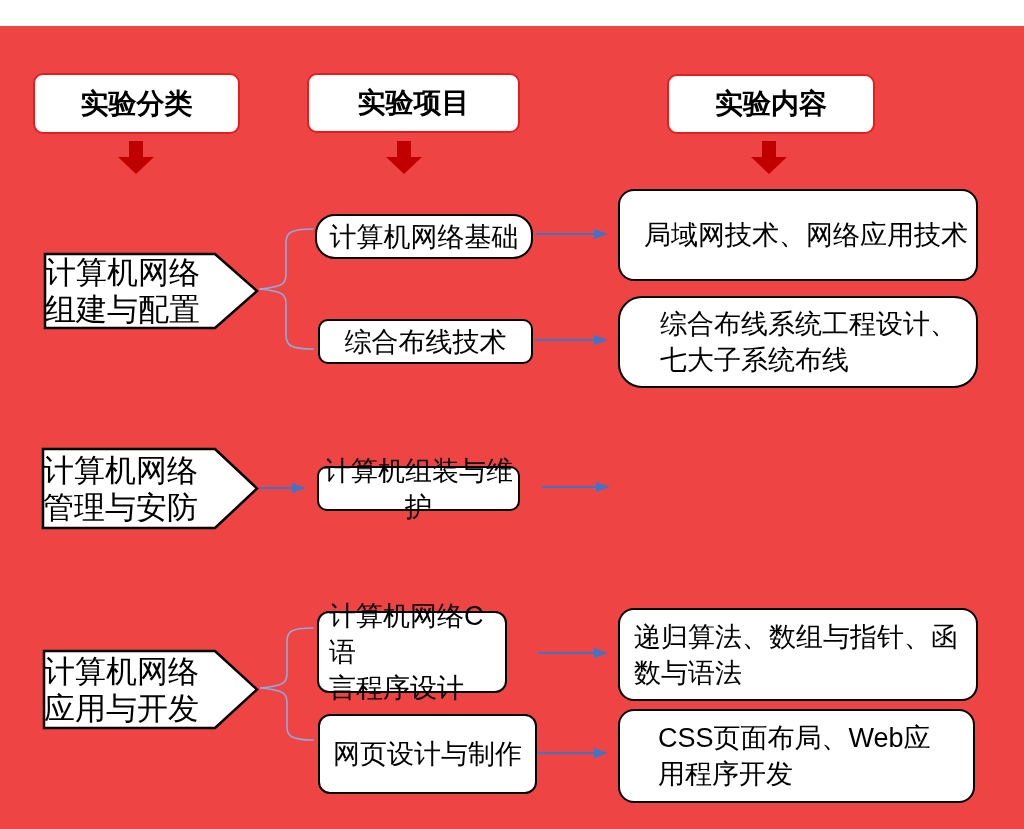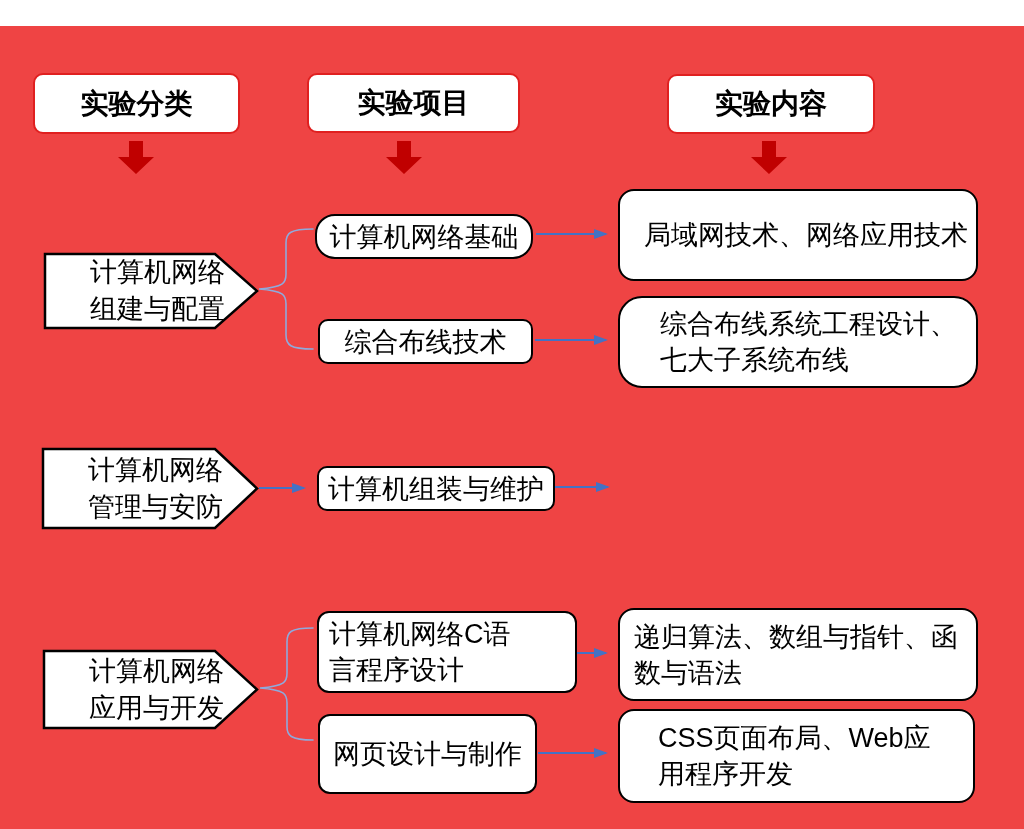--- a/index.html
+++ b/index.html
@@ -28,22 +28,22 @@
   }
   .box{
     position:absolute;border:2.5px solid var(--box-border);border-radius:12px;
     display:flex;align-items:center;justify-content:center;
     font-size:27px;line-height:36px;background:#ffffff;box-sizing:border-box;
     text-align:center;
   }
   .box.big{border-radius:16px;}
   .box.left{justify-content:flex-start;text-align:left;}
   .plabel{
-    position:absolute;display:flex;align-items:center;justify-content:flex-end;
-    font-size:27px;line-height:37px;text-align:center;
+    position:absolute;display:flex;align-items:center;justify-content:flex-start;
+    font-size:31px;line-height:37px;text-align:center;
   }
   .prelines{white-space:pre-line;}
 </style>
 </head>
 <body>
 
 <div class="canvas">
 
   <svg class="layer" viewBox="0 0 1024 829">
     <defs>
@@ -93,24 +93,24 @@
     <span class="prelines">计算机网络
 应用与开发</span>
   </div>
 
   <div class="box" style="left:315px;top:188px;width:218px;height:45px;border-radius:20px;">
     <span>计算机网络基础</span>
   </div>
   <div class="box" style="left:318px;top:293px;width:215px;height:45px;border-radius:10px;">
     <span>综合布线技术</span>
   </div>
-  <div class="box" style="left:317px;top:440px;width:238px;height:45px;border-radius:10px;">
+  <div class="box" style="left:317px;top:440px;width:203px;height:45px;border-radius:10px;">
     <span>计算机组装与维护</span>
   </div>
-  <div class="box left" style="left:317px;top:585px;width:260px;height:82px;padding-left:10px;">
+  <div class="box left" style="left:317px;top:585px;width:190px;height:82px;padding-left:10px;">
     <span class="prelines">计算机网络C语
 言程序设计</span>
   </div>
   <div class="box" style="left:318px;top:688px;width:219px;height:80px;">
     <span>网页设计与制作</span>
   </div>
 
   <div class="box big" style="left:618px;top:163px;width:360px;height:92px;padding-left:16px;">
     <span>局域网技术、网络应用技术</span>
   </div>

